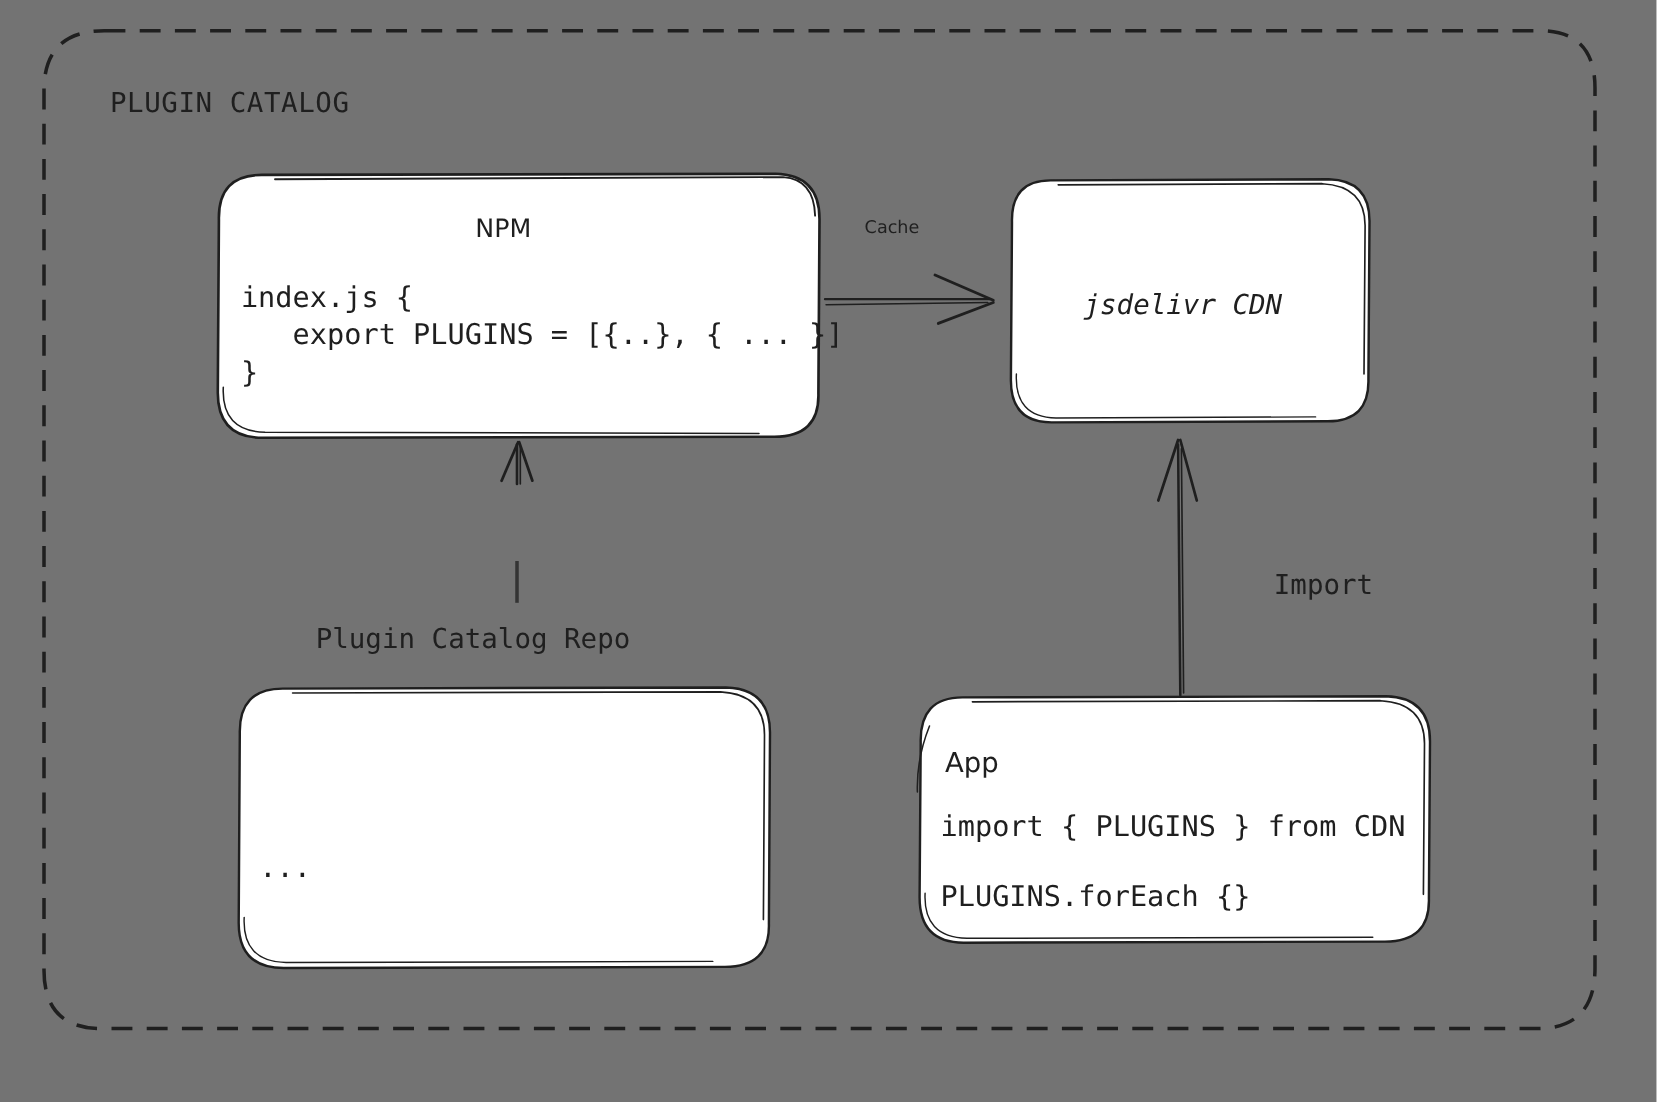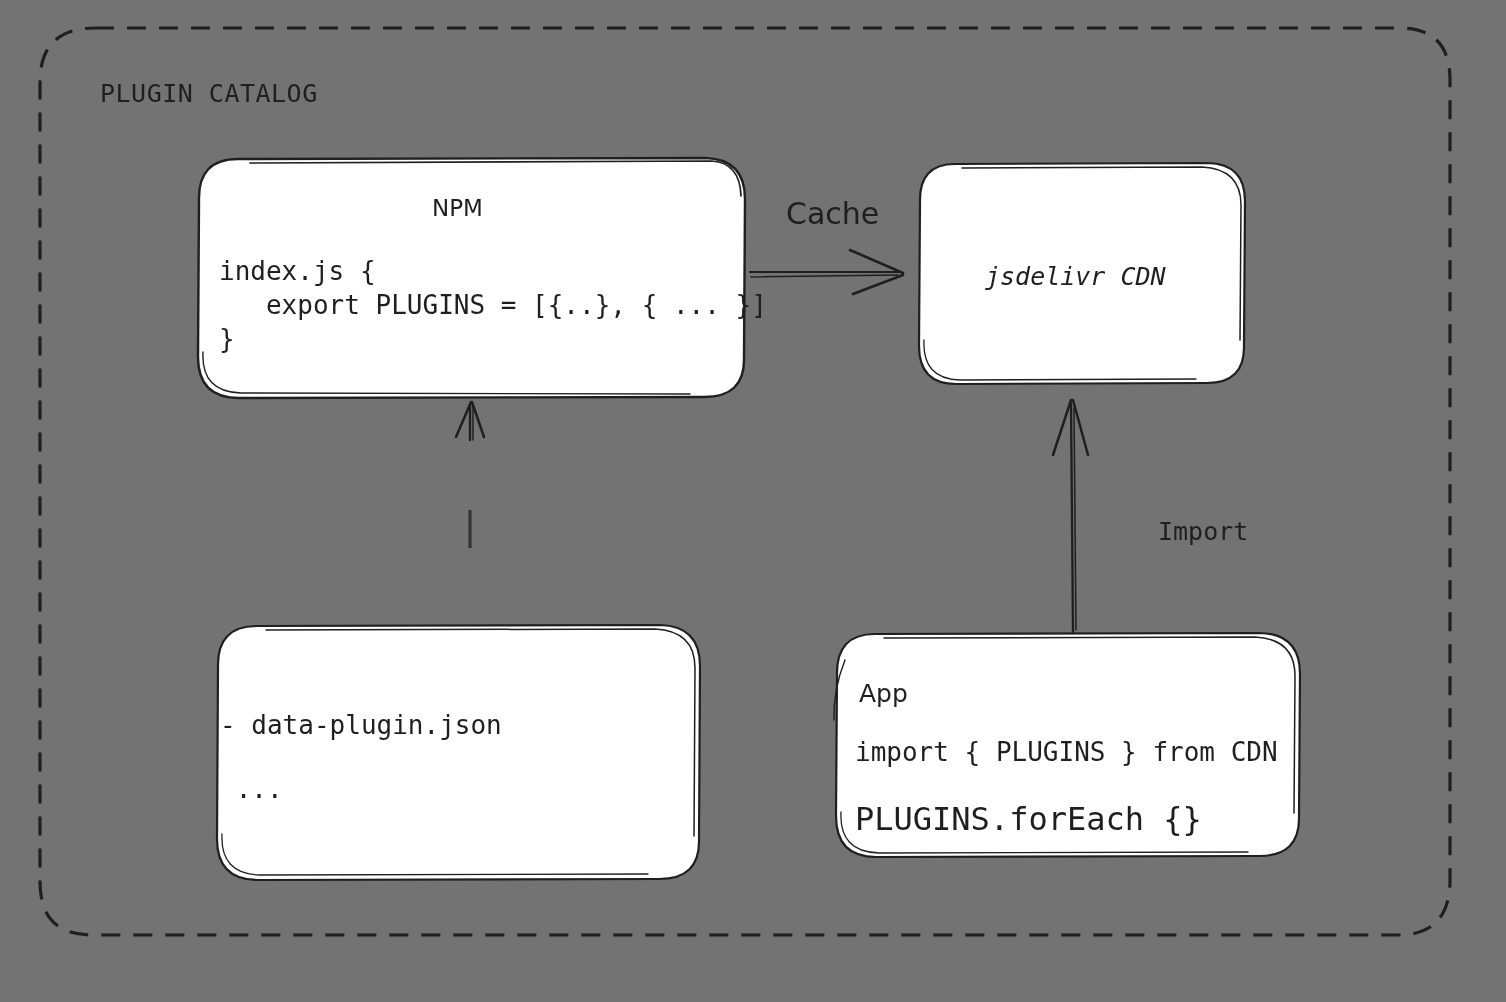--- a/index.html
+++ b/index.html
@@ -64,21 +64,21 @@
     left: 985px;
     top: 264px;
     font-size: 25px;
     font-style: italic;
   }
 
   
   .cache-label {
     left: 786px;
     top: 199px;
-    font-size: 30px;
+    font-size: 16px;
   }
 
   
   .webpack-label {
     left: 372px;
     top: 450px;
     font-size: 25px;
     line-height: 32px;
     text-align: center;
   }
@@ -103,21 +103,21 @@
     font-size: 25px;
   }
   .app-code-1 {
     left: 855px;
     top: 739px;
     font-size: 26px;
   }
   .app-code-2 {
     left: 855px;
     top: 803px;
-    font-size: 32px;
+    font-size: 26px;
   }
 
   
   .import-label {
     left: 1158px;
     top: 519px;
     font-size: 25px;
   }
 </style>
 </head>
@@ -182,21 +182,22 @@
   <div class="lbl mono container-title">PLUGIN CATALOG</div>
 
   <div class="lbl sans npm-title">NPM</div>
   <div class="lbl mono npm-code"><span>index.js {</span><br><span>   export PLUGINS = [{..}, { ... }]</span><br><span>}</span></div>
 
   <div class="lbl mono cdn-title">jsdelivr CDN</div>
 
   <div class="lbl sans cache-label">Cache</div>
 
 
-  <div class="lbl mono repo-code"><span>- data-plugin.json</span><br><br><span> ...</span></div>
+  <div class="lbl mono repo-title">Plugin Catalog Repo</div>
+  <div class="lbl mono repo-code"><br><br><span> ...</span></div>
 
   <div class="lbl sans app-title">App</div>
   <div class="lbl mono app-code-1">import { PLUGINS } from CDN</div>
   <div class="lbl mono app-code-2">PLUGINS.forEach {}</div>
 
   <div class="lbl mono import-label">Import</div>
 
 </div>
 
 </body></html>

